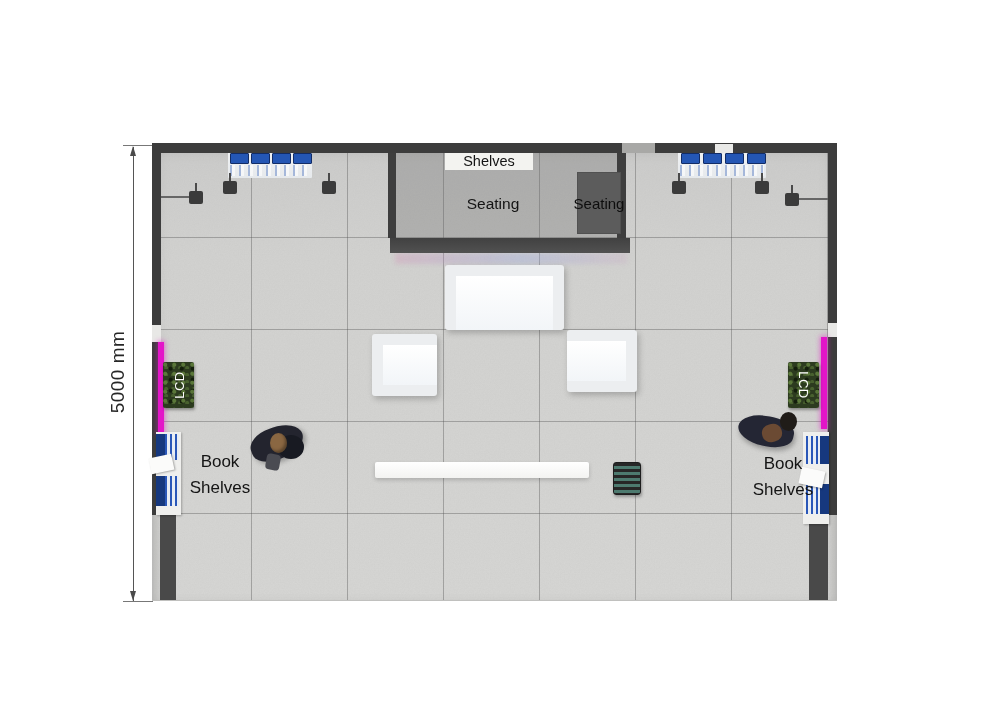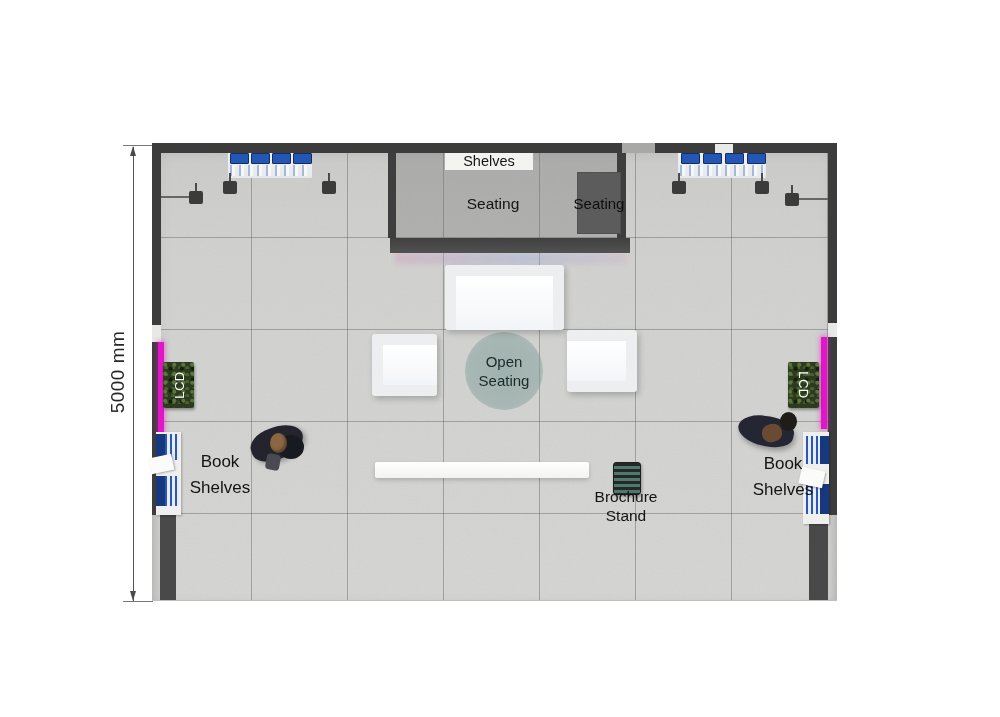--- a/index.html
+++ b/index.html
@@ -179,31 +179,23 @@
 
     <div class="sofa" style="left:293px;top:122px;width:119px;height:65px;">
       <div class="seat" style="left:11px;right:11px;top:11px;bottom:0;"></div>
     </div>
     <div class="sofa" style="left:220px;top:191px;width:65px;height:62px;">
       <div class="seat" style="left:11px;right:0;top:11px;bottom:11px;"></div>
     </div>
     <div class="sofa" style="left:415px;top:187px;width:70px;height:62px;">
       <div class="seat" style="left:0;right:11px;top:11px;bottom:11px;"></div>
     </div>
-    <div class="abs rug">
-      <div>Open</div>
-      <div>Seating</div>
-    </div>
 
     <div class="abs table-long"></div>
     <div class="abs brochure"></div>
-    <div class="abs label-2line" style="left:433px;top:344px;width:82px;">
-      <div>Brochure</div>
-      <div>Stand</div>
-    </div>
 
     <div class="plant" style="left:11px;top:219px;">
       <span style="transform:rotate(-90deg);">LCD</span>
     </div>
     <div class="plant" style="left:636px;top:219px;">
       <span style="transform:rotate(90deg);">LCD</span>
     </div>
 
     <div class="bookshelf" style="left:4px;top:289px;width:25px;height:83px;">
       <div class="bookblock" style="left:0;top:2px;width:9px;height:26px;"></div>

